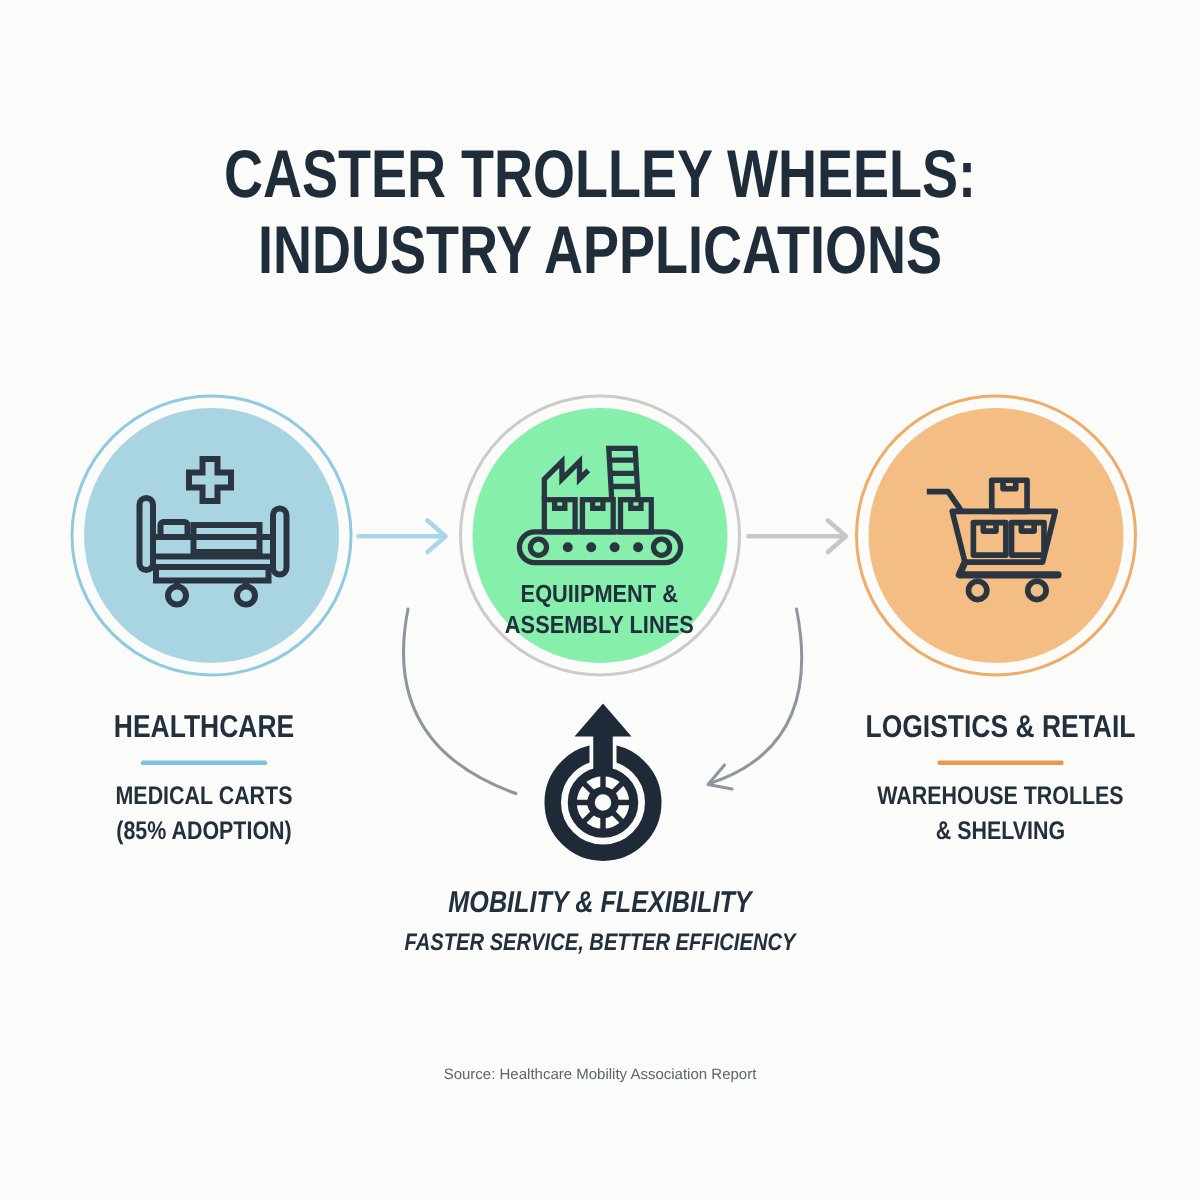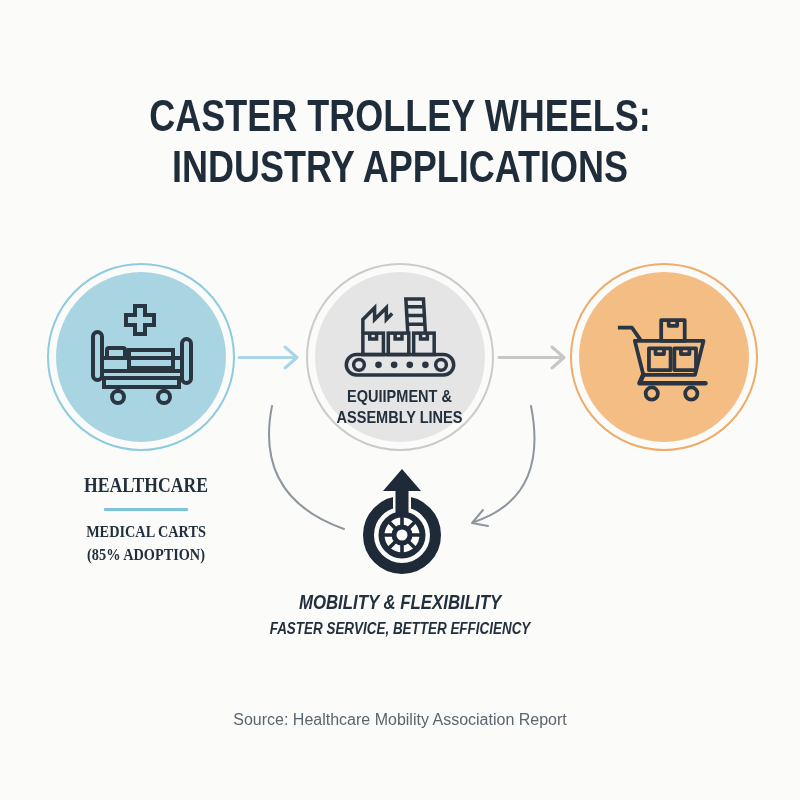--- a/index.html
+++ b/index.html
@@ -28,33 +28,33 @@
   }
   .node-healthcare{left:47px;top:263px;}
   .node-equipment{left:306px;top:263px;}
   .node-logistics{left:570px;top:263px;}
   .node-inner-label{
     margin-top:6px;text-align:center;color:#222f3d;font-weight:bold;
     font-size:16.5px;line-height:21px;white-space:pre-line;
     transform:scaleX(0.88);transform-origin:50% 50%;
   }
   .label-block{position:absolute;text-align:center;color:#22303e;}
-  .label-healthcare{left:40px;top:473px;width:212px;font-family:Liberation Serif, serif;}
+  .label-healthcare{left:30px;top:473px;width:212px;}
   .label-logistics{left:557px;top:473px;width:220px;}
   .label-h{font-size:21px;font-weight:bold;white-space:nowrap;}
   .cond{transform:scaleX(0.84);transform-origin:50% 50%;}
   .divider{height:3px;width:84px;margin:10px auto 9px;border-radius:1px;}
   .label-d{font-size:17px;font-weight:bold;line-height:23px;white-space:pre-line;}
   .label-mobility{left:200px;top:591px;width:400px;font-style:italic;}
   .mob-h{font-size:20px;font-weight:bold;white-space:nowrap;}
   .mob-d{font-size:16px;font-weight:bold;margin-top:6px;white-space:nowrap;}
   .wheel-wrap{position:absolute;left:352px;top:464px;width:100px;height:118px;}
   .source{
     position:absolute;top:711px;left:0;width:800px;text-align:center;
-    color:#5b656e;font-size:16px;
+    color:#5b656e;font-size:10px;
   }
   .icon-stroke{stroke:#2a3542;fill:none;}
 </style>
 </head>
 <body>
 
 <div class="canvas">
 
   <svg class="overlay" viewBox="0 0 800 800">
     <g stroke="#a9d6e8" stroke-width="3" fill="none" stroke-linecap="round" stroke-linejoin="round">
@@ -95,21 +95,21 @@
             <circle cx="79" cy="95" r="6"></circle>
             <path d="M33,85 V89 M79,85 V89"></path>
           </g>
         </svg>
       </div>
     </div>
   </div>
 
   <div class="node node-equipment">
     <div class="ring" style="border-color: rgb(203, 203, 203);">
-      <div class="fill" style="background-color: #e5e5e5;">
+      <div class="fill" style="background-color: #86efac;">
         <svg width="118" height="84" viewBox="0 0 120 86" style="margin-top:10px">
           <g class="icon-stroke" stroke-width="3.6" stroke-linejoin="miter">
             <rect x="5" y="60" width="110" height="21" rx="10.5"></rect>
             <circle cx="18" cy="70.5" r="5.5"></circle>
             <circle cx="102" cy="70.5" r="5.5"></circle>
             <circle cx="38" cy="70.5" r="1.6" fill="#2a3542"></circle>
             <circle cx="54" cy="70.5" r="1.6" fill="#2a3542"></circle>
             <circle cx="70" cy="70.5" r="1.6" fill="#2a3542"></circle>
             <circle cx="86" cy="70.5" r="1.6" fill="#2a3542"></circle>
             <rect x="22" y="38" width="21" height="22"></rect>
@@ -151,20 +151,26 @@
     </div>
   </div>
 
   <div class="label-block label-healthcare">
     <div class="label-h cond">HEALTHCARE</div>
     <div class="divider" style="background-color: rgb(124, 196, 221);"></div>
     <div class="label-d cond">MEDICAL CARTS
 (85% ADOPTION)</div>
   </div>
 
+  <div class="label-block label-logistics">
+    <div class="label-h cond">LOGISTICS &amp; RETAIL</div>
+    <div class="divider" style="background-color: rgb(233, 153, 74);"></div>
+    <div class="label-d cond">WAREHOUSE TROLLES
+&amp; SHELVING</div>
+  </div>
 
   <div class="wheel-wrap">
     <svg width="100" height="118" viewBox="0 0 100 118">
       <circle cx="50" cy="71" r="33.5" fill="none" stroke="#1e2a38" stroke-width="11"></circle>
       <path d="M43.5,58 V27 H31 L50,5 L69,27 H56.5 V58 Z" fill="#1e2a38" stroke="#fbfbf9" stroke-width="5" paint-order="stroke" stroke-linejoin="miter"></path>
       <circle cx="50" cy="71" r="20.5" fill="#fbfbf9" stroke="#1e2a38" stroke-width="6"></circle>
       <g stroke="#1e2a38" stroke-width="3.6">
         <path d="M50,53 V62.5 M50,79.5 V89 M32,71 H41.5 M58.5,71 H68"></path>
         <path d="M37.3,58.3 L43.6,64.6 M56.4,77.4 L62.7,83.7 M37.3,83.7 L43.6,77.4 M56.4,64.6 L62.7,58.3"></path>
       </g>

